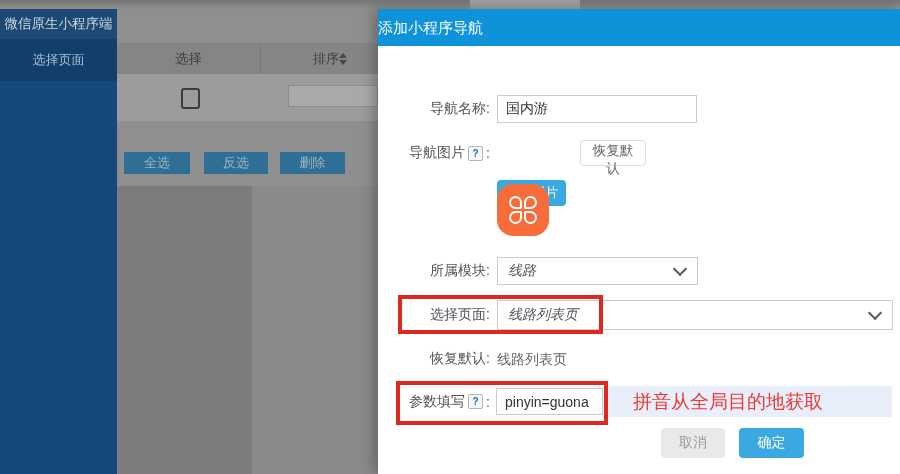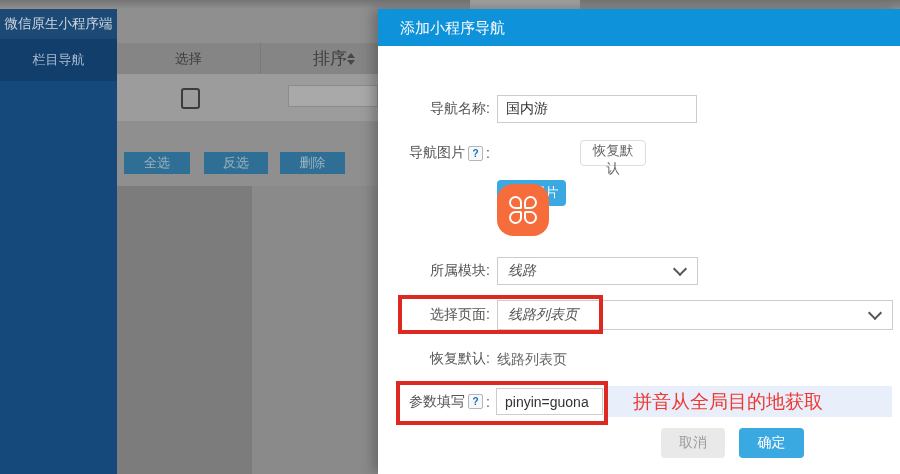--- a/index.html
+++ b/index.html
@@ -15,38 +15,38 @@
   .top-strip-light{position:absolute;left:470px;top:0;width:110px;height:9px;background:#9f9f9f;}
 
   .sidebar{position:absolute;left:0;top:9px;width:117px;height:465px;background:#15497c;}
   .sb-title{height:30px;line-height:30px;text-align:center;background:#1c4a75;color:#ccd6e1;font-size:13.5px;}
   .sb-item{height:42px;line-height:42px;text-align:center;background:#113e6b;color:#aebdd0;font-size:13px;cursor:pointer;}
 
   .content{position:absolute;left:117px;top:9px;width:261px;height:465px;background:#8f8f8f;overflow:hidden;}
   .tbl-header{position:absolute;left:0;top:34px;width:261px;height:31px;background:#858585;border-bottom:3px solid #701a75;}
   .tbl-header .col-divider{position:absolute;left:143px;top:0;width:1px;height:31px;background:#797979;}
   .th-select{position:absolute;left:0;top:0;width:143px;height:31px;line-height:31px;text-align:center;color:#3e3e3e;font-size:13.5px;}
-  .th-sort{position:absolute;left:196px;top:0;height:31px;line-height:31px;color:#3e3e3e;font-size:17px;display:flex;align-items:center;cursor:pointer;}
+  .th-sort{position:absolute;left:196px;top:0;height:31px;line-height:31px;color:#3e3e3e;font-size:13px;display:flex;align-items:center;cursor:pointer;}
   .sort-icon{display:inline-flex;flex-direction:column;gap:2px;}
   .sort-icon .tri-up{width:0;height:0;border-left:4px solid transparent;border-right:4px solid transparent;border-bottom:5px solid #474747;}
   .sort-icon .tri-down{width:0;height:0;border-left:4px solid transparent;border-right:4px solid transparent;border-top:5px solid #474747;}
   .tbl-row{position:absolute;left:0;top:65px;width:261px;height:47px;background:#9c9c9c;}
   .row-checkbox{position:absolute;left:64px;top:14px;width:15px;height:17px;border:2px solid #3c3c3c;border-radius:3px;background:transparent;cursor:pointer;}
   .sort-input{position:absolute;left:171px;top:11px;width:90px;height:22px;background:#a9a9a9;border:1px solid #8c8c8c;box-sizing:border-box;}
   .bulk-btn{position:absolute;height:22px;border:none;border-radius:0;background:#2f6f95;color:#9db3c1;font-size:13px;font-family:inherit;cursor:pointer;}
   .btn-all{left:7px;top:143px;width:66px;}
   .btn-invert{left:87px;top:143px;width:64px;}
   .btn-delete{left:163px;top:143px;width:65px;}
   .lower-left{position:absolute;left:0;top:177px;width:135px;height:288px;background:#7c7c7c;}
   .lower-right{position:absolute;left:135px;top:177px;width:126px;height:288px;background:#8a8a8a;}
 
   
   .modal{position:absolute;left:378px;top:9px;width:522px;height:465px;background:#ffffff;box-shadow:-5px 0 12px rgba(0,0,0,0.25);}
   .modal-header{position:absolute;left:0;top:0;width:522px;height:37px;background:#0e92d9;}
-  .modal-title{line-height:37px;padding-left:22px;color:#ffffff;font-size:15px;}
+  .modal-title{line-height:37px;color:#ffffff;font-size:15px;}
 
   .lbl{position:absolute;left:0;width:112px;text-align:right;color:#555;font-size:14px;display:flex;justify-content:flex-end;align-items:center;gap:3px;white-space:nowrap;}
   .help-q{display:inline-block;width:13px;height:13px;line-height:13px;text-align:center;border:1px solid #b5b5b5;border-radius:2px;background:#f5f9fc;color:#1a6eb5;font-size:10px;font-weight:bold;cursor:pointer;}
 
   .txt-input{position:absolute;border:1px solid #ccc;box-sizing:border-box;font-family:inherit;font-size:14px;color:#333;padding:0 8px;background:#fff;}
   .in-navname{left:119px;top:86px;width:200px;height:28px;}
   .lbl-navname{top:86px;height:28px;}
 
   .lbl-navimg{top:131px;height:26px;}
   .btn-upload{position:absolute;left:119px;top:131px;width:69px;height:26px;border:none;border-radius:4px;background:#3ba9e1;color:#fff;font-size:13.5px;font-family:inherit;cursor:pointer;margin-top:40px;}
@@ -85,21 +85,21 @@
 </head>
 <body>
 
 <div id="app">
 
   <div class="top-strip"></div>
   <div class="top-strip-light"></div>
 
   <div class="sidebar">
     <div class="sb-title">微信原生小程序端</div>
-    <div class="sb-item">栏目导航</div>
+    <div class="sb-item">选择页面</div>
   </div>
 
   <div class="content">
     <div class="tbl-header">
       <div class="th-select">选择</div>
       <div class="col-divider"></div>
       <div class="th-sort">
         <span>排序</span>
         <span class="sort-icon">
             <span class="tri-up"></span>

